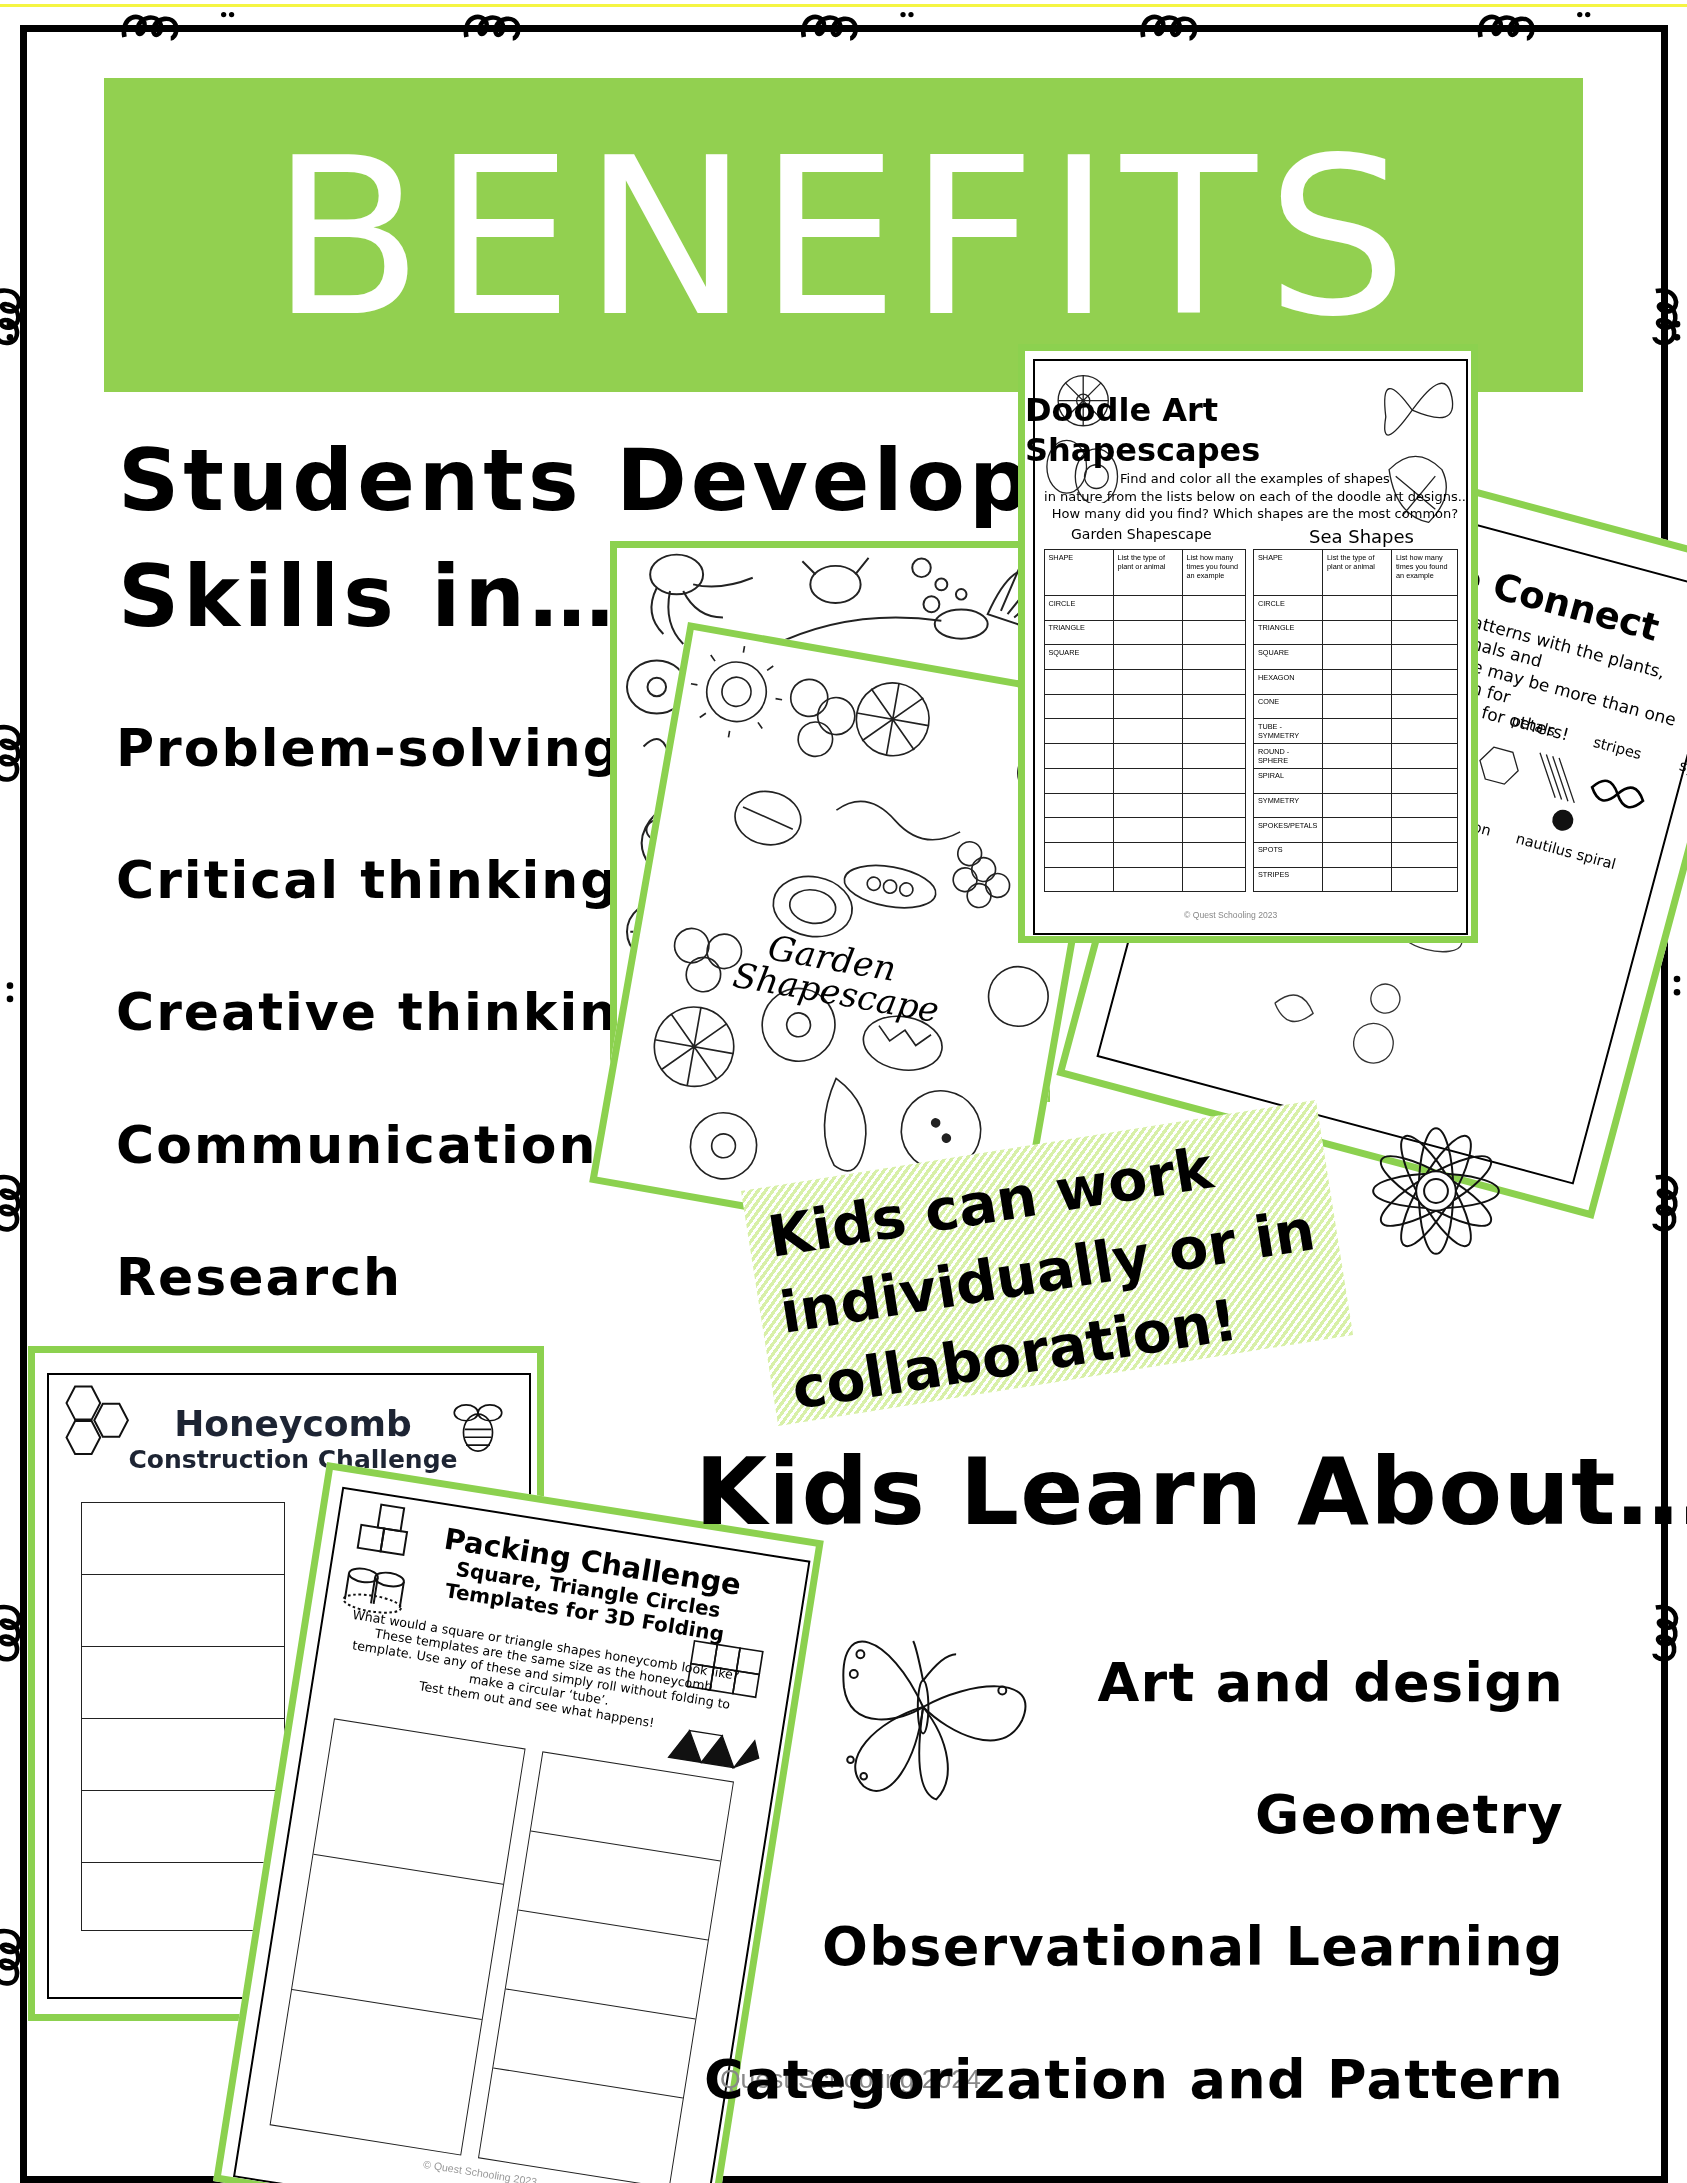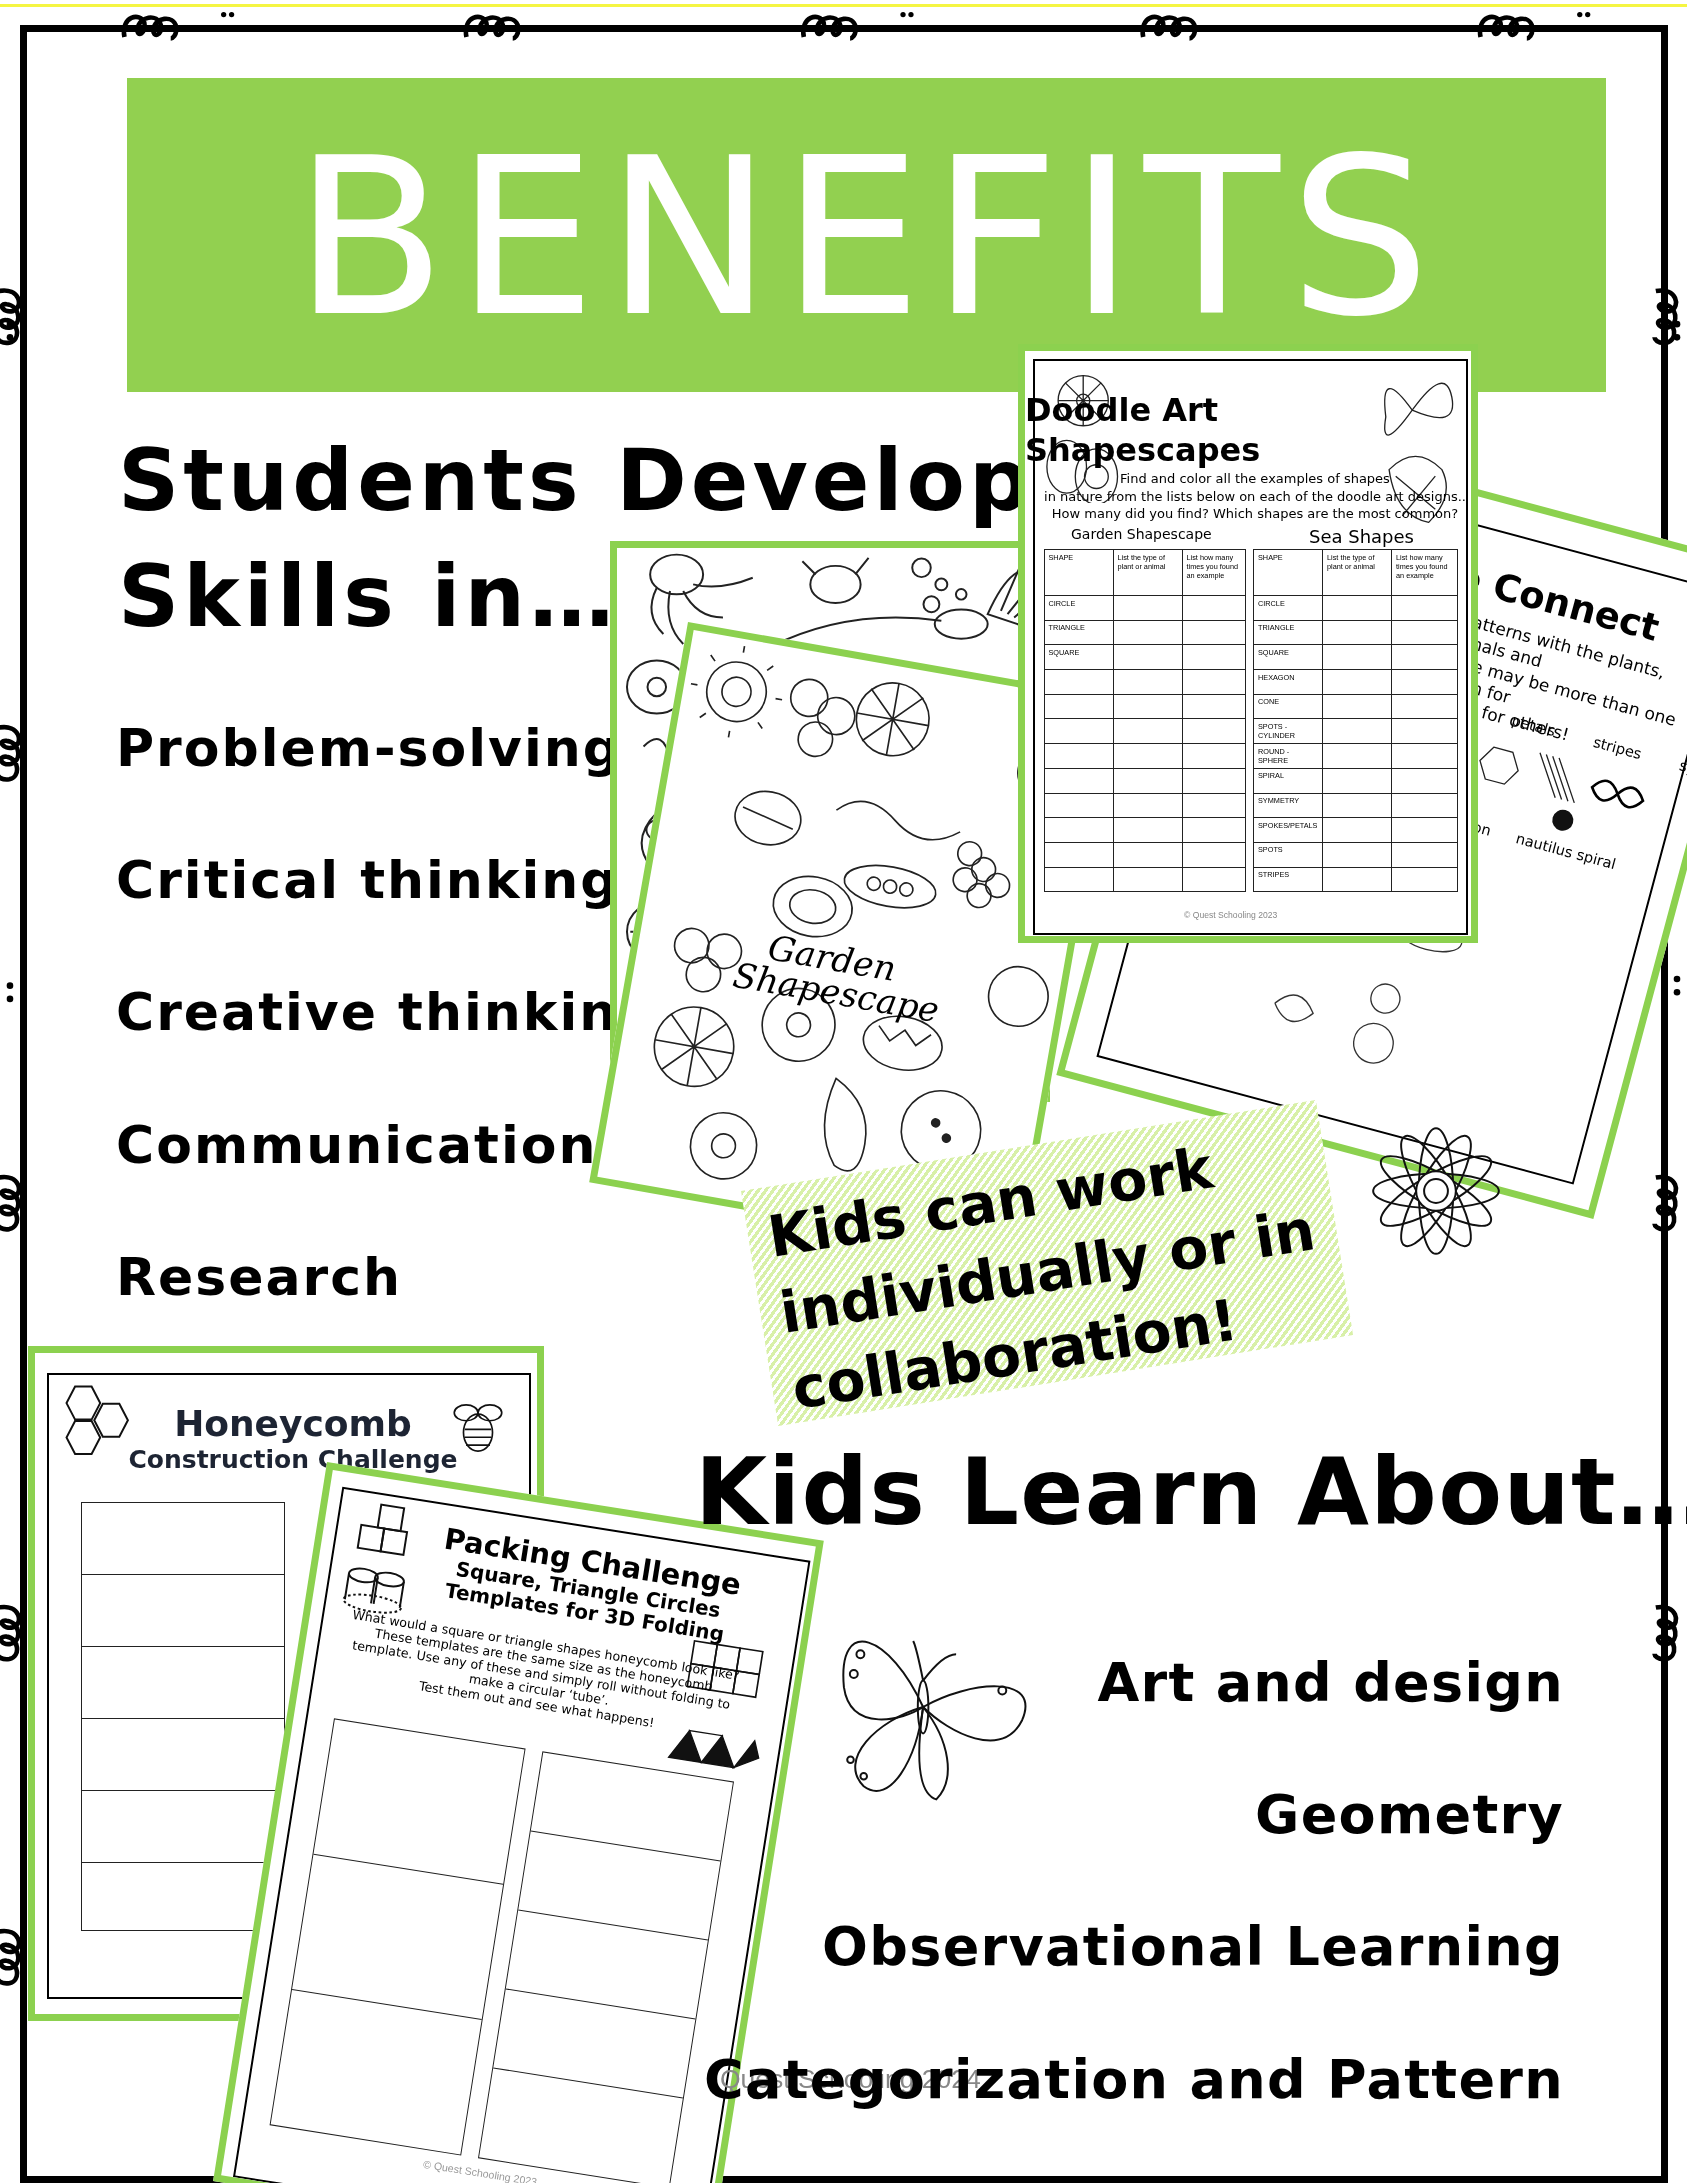--- a/index.html
+++ b/index.html
@@ -1,20 +1,20 @@
 <!DOCTYPE html>
 <html style="font-size:10.6px"><head>
 <meta charset="utf-8">
 <style>
   html,body{margin:0;padding:0;background:#fff;}
   body{width:1687px;height:2183px;position:relative;overflow:hidden;font-family:"DejaVu Sans",sans-serif;color:#000;}
   .abs{position:absolute;}
   .topline{left:0;top:4px;width:1687px;height:3.3px;background:#f5f542;}
   .frame{left:20px;top:25px;width:1634px;height:2144px;border:7.3px solid #000;border-bottom-width:13.2px;box-sizing:content-box;}
-  .header{left:104px;top:78px;width:1479px;height:314px;background:#92d050;display:flex;align-items:center;justify-content:center;margin-left:23px;}
+  .header{left:104px;top:78px;width:1479px;height:314px;background:#92d050;display:flex;align-items:center;justify-content:center;}
   .header-title{color:#fff;font-family:"DejaVu Sans",sans-serif;font-size:218px;letter-spacing:9.3px;font-weight:normal;line-height:1;margin-top:6.6px;transform:scaleX(1.02);}
   .sect-title{font-family:"DejaVu Sans",sans-serif;font-weight:bold;font-size:85px;line-height:1.36;letter-spacing:4px;}
   .skill{font-family:"DejaVu Sans",sans-serif;font-weight:bold;font-size:52px;letter-spacing:2px;left:116px;}
   .learn{font-family:"DejaVu Sans",sans-serif;font-weight:bold;font-size:54px;letter-spacing:1.3px;right:123px;text-align:right;white-space:nowrap;}
   .card{background:#fff;border:7.3px solid #8cd14f;box-sizing:border-box;overflow:hidden;}
   .inner-border{position:absolute;border:2.6px solid #000;}
   .doodle-title{font-family:"DejaVu Sans",sans-serif;font-weight:bold;margin-top:20px;}
   table.shape{border-collapse:collapse;font-family:"Liberation Sans",sans-serif;font-size:7.3px;}
   table.shape td{border:1.3px solid #222;vertical-align:top;padding:2.6px 4px;height:18.5px;}
   .banner{background:repeating-linear-gradient(135deg,#d8f0a8 0 3.3px,#ffffff 3.3px 6px);}
@@ -341,21 +341,21 @@
           <td>HEXAGON</td>
           <td></td>
           <td></td>
         </tr>
     <tr>
           <td>CONE</td>
           <td></td>
           <td></td>
         </tr>
     <tr>
-          <td>SPOTS - CYLINDER</td>
+          <td>TUBE - SYMMETRY</td>
           <td></td>
           <td></td>
         </tr>
     <tr>
           <td>ROUND - SPHERE</td>
           <td></td>
           <td></td>
         </tr>
     <tr>
           <td>SPIRAL</td>

